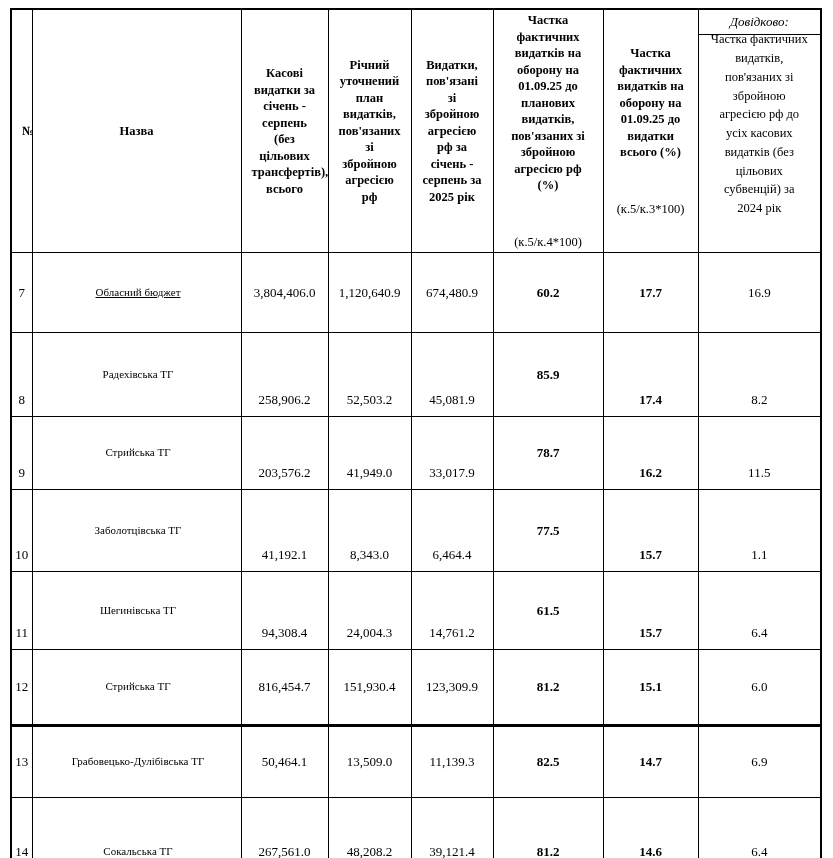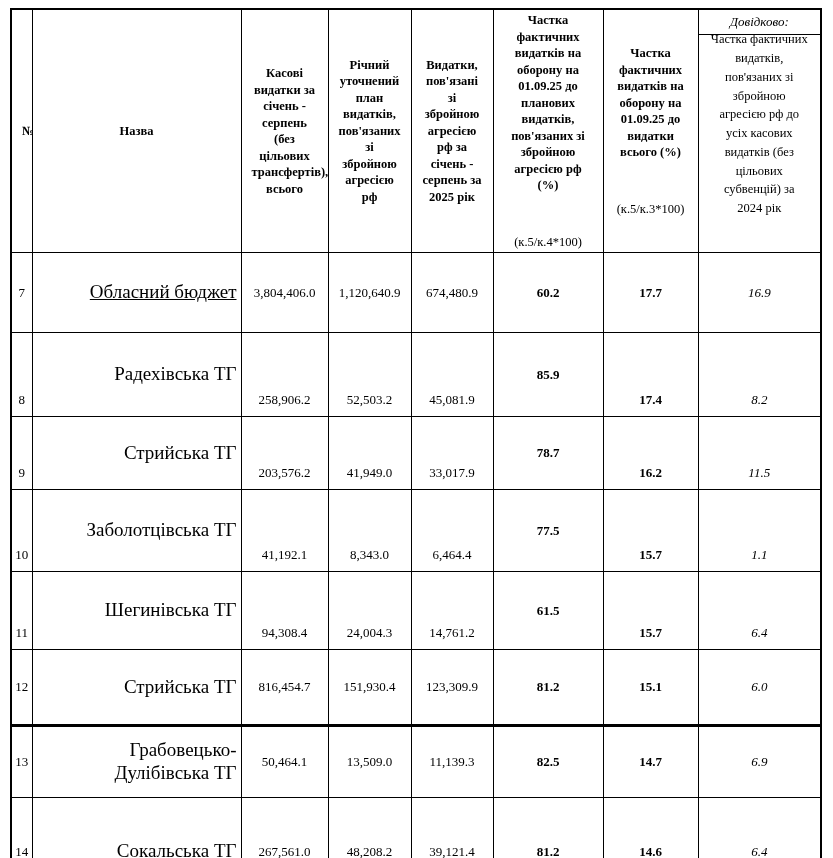--- a/index.html
+++ b/index.html
@@ -31,23 +31,23 @@
     font-style: italic; font-size: 13px;
   }
   .ref-body {
     height: 178px; display: flex; align-items: center; justify-content: center;
     font-size: 12.5px; line-height: 1.5; padding: 2px 12px;
   }
 
   
   td { font-size: 13px; line-height: 1.2; }
   td.c-num { font-size: 13px; }
-  td.c-name { text-align: right; padding-left: 7px; padding-right: 4px; font-size: 19px; }
+  td.c-name { text-align: center; padding-left: 7px; padding-right: 4px; font-size: 11px; }
   td.c-pctplan, td.c-pcttotal { font-weight: bold; }
-  td.c-ref { font-style: italic; }
+  td.c-ref { }
   .u { text-decoration: underline; }
   td.vbottom { vertical-align: bottom; padding-bottom: 8px; }
   tr.thick td { border-top: 3px solid #000; }
 
   tr.r0 { height: 80px; }
   tr.r1 { height: 84px; }
   tr.r2 { height: 73px; }
   tr.r3 { height: 82px; }
   tr.r4 { height: 78px; }
   tr.r5 { height: 76px; }

